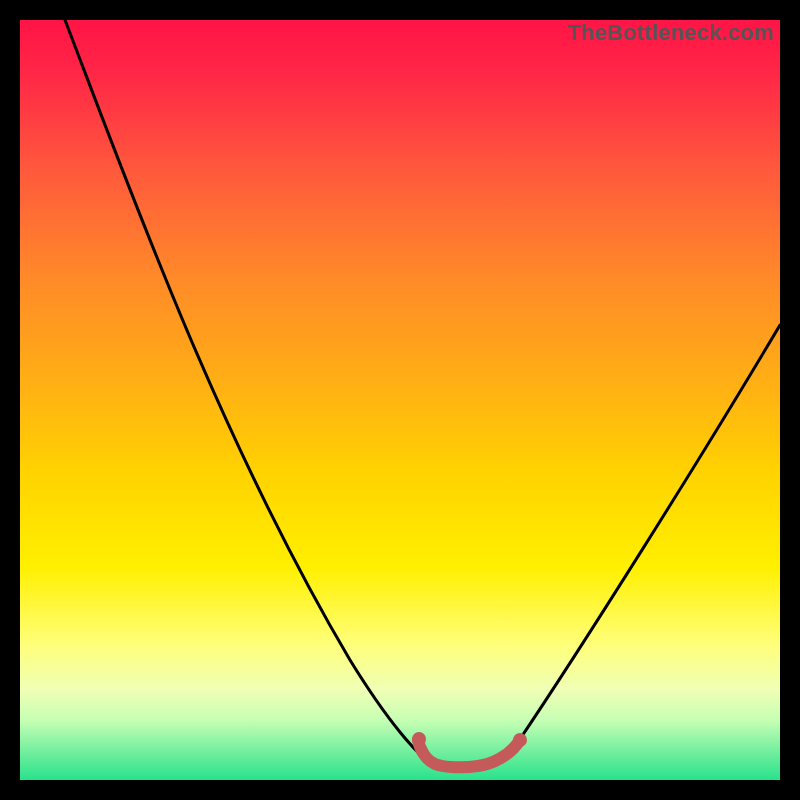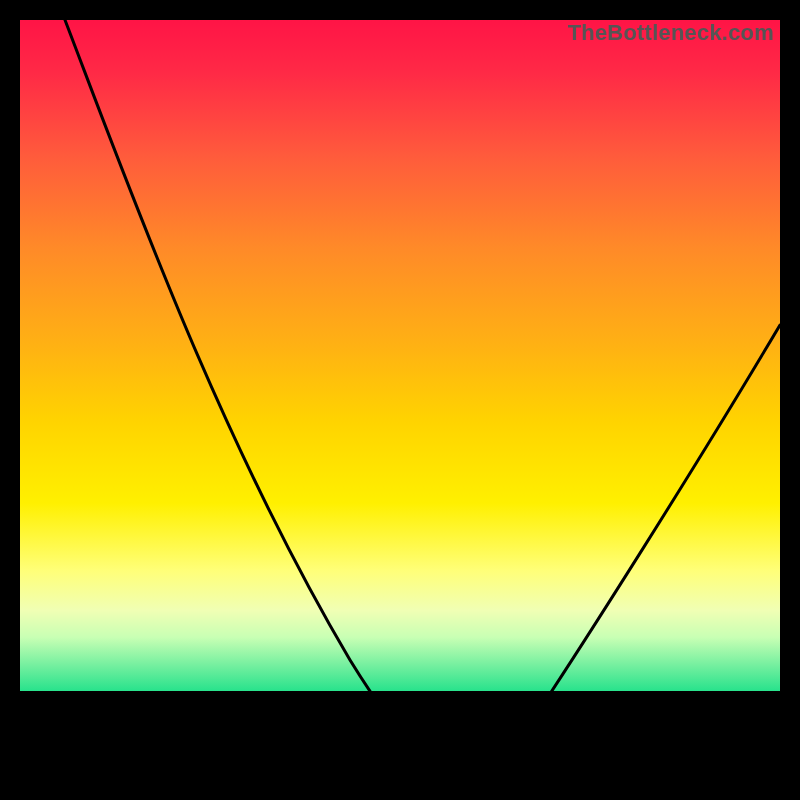--- a/index.html
+++ b/index.html
@@ -8,21 +8,21 @@
     position: relative;
     width: 800px;
     height: 800px;
     background: #000;
   }
   .plot-area {
     position: absolute;
     left: 20px;
     top: 20px;
     width: 760px;
-    height: 671px;
+    height: 760px;
     overflow: hidden;
   }
   .gradient-bg {
     position: absolute;
     inset: 0;
     background: linear-gradient(to bottom,
       #ff1446 0%,
       #ff2a46 8%,
       #ff5a3c 20%,
       #ff8a28 34%,

